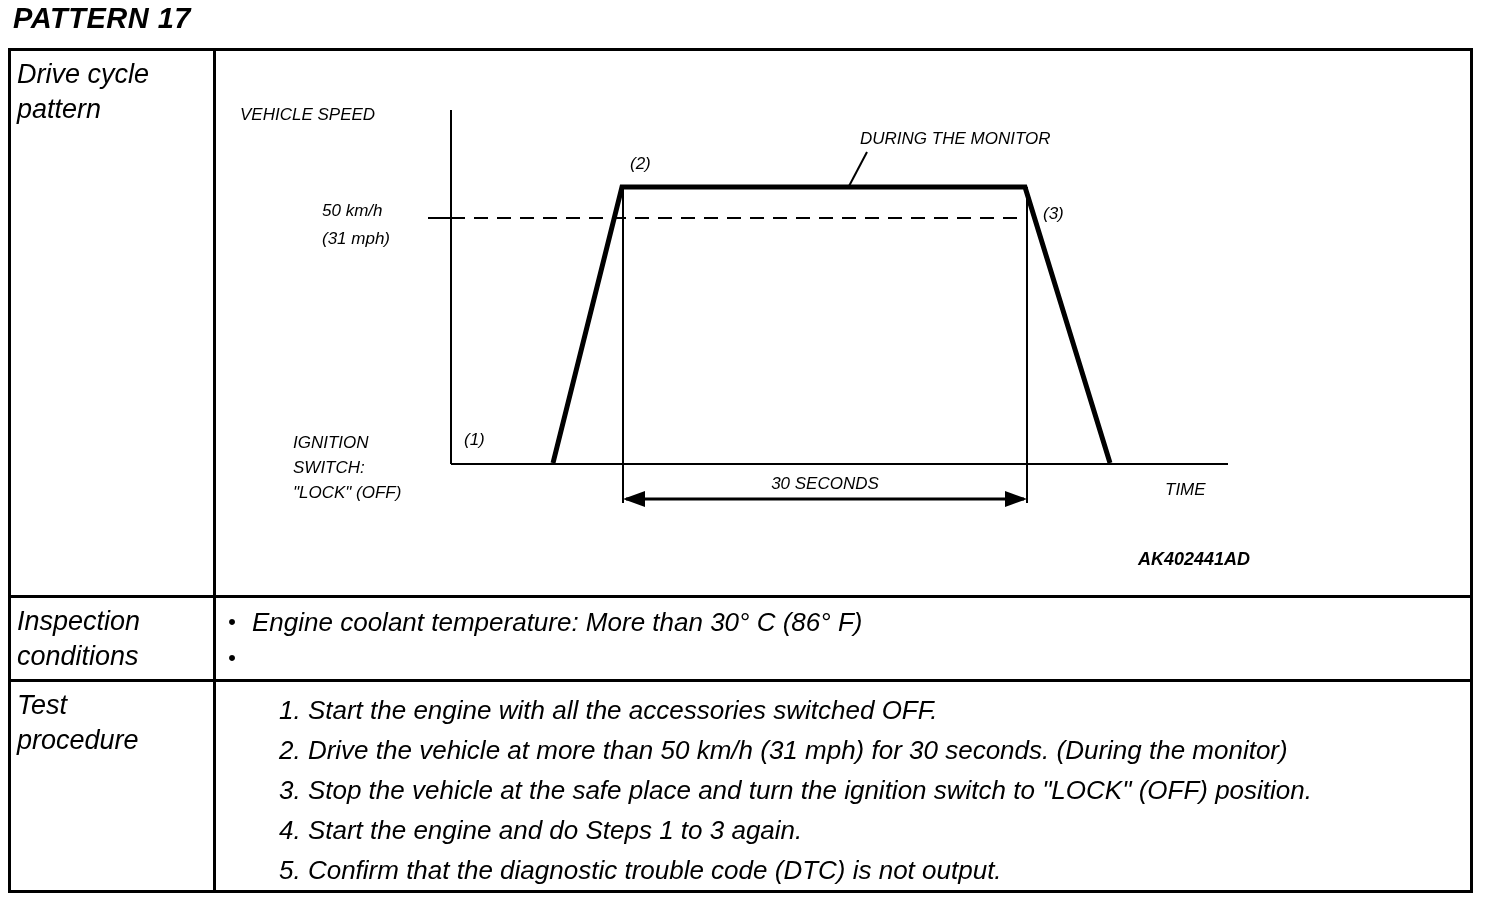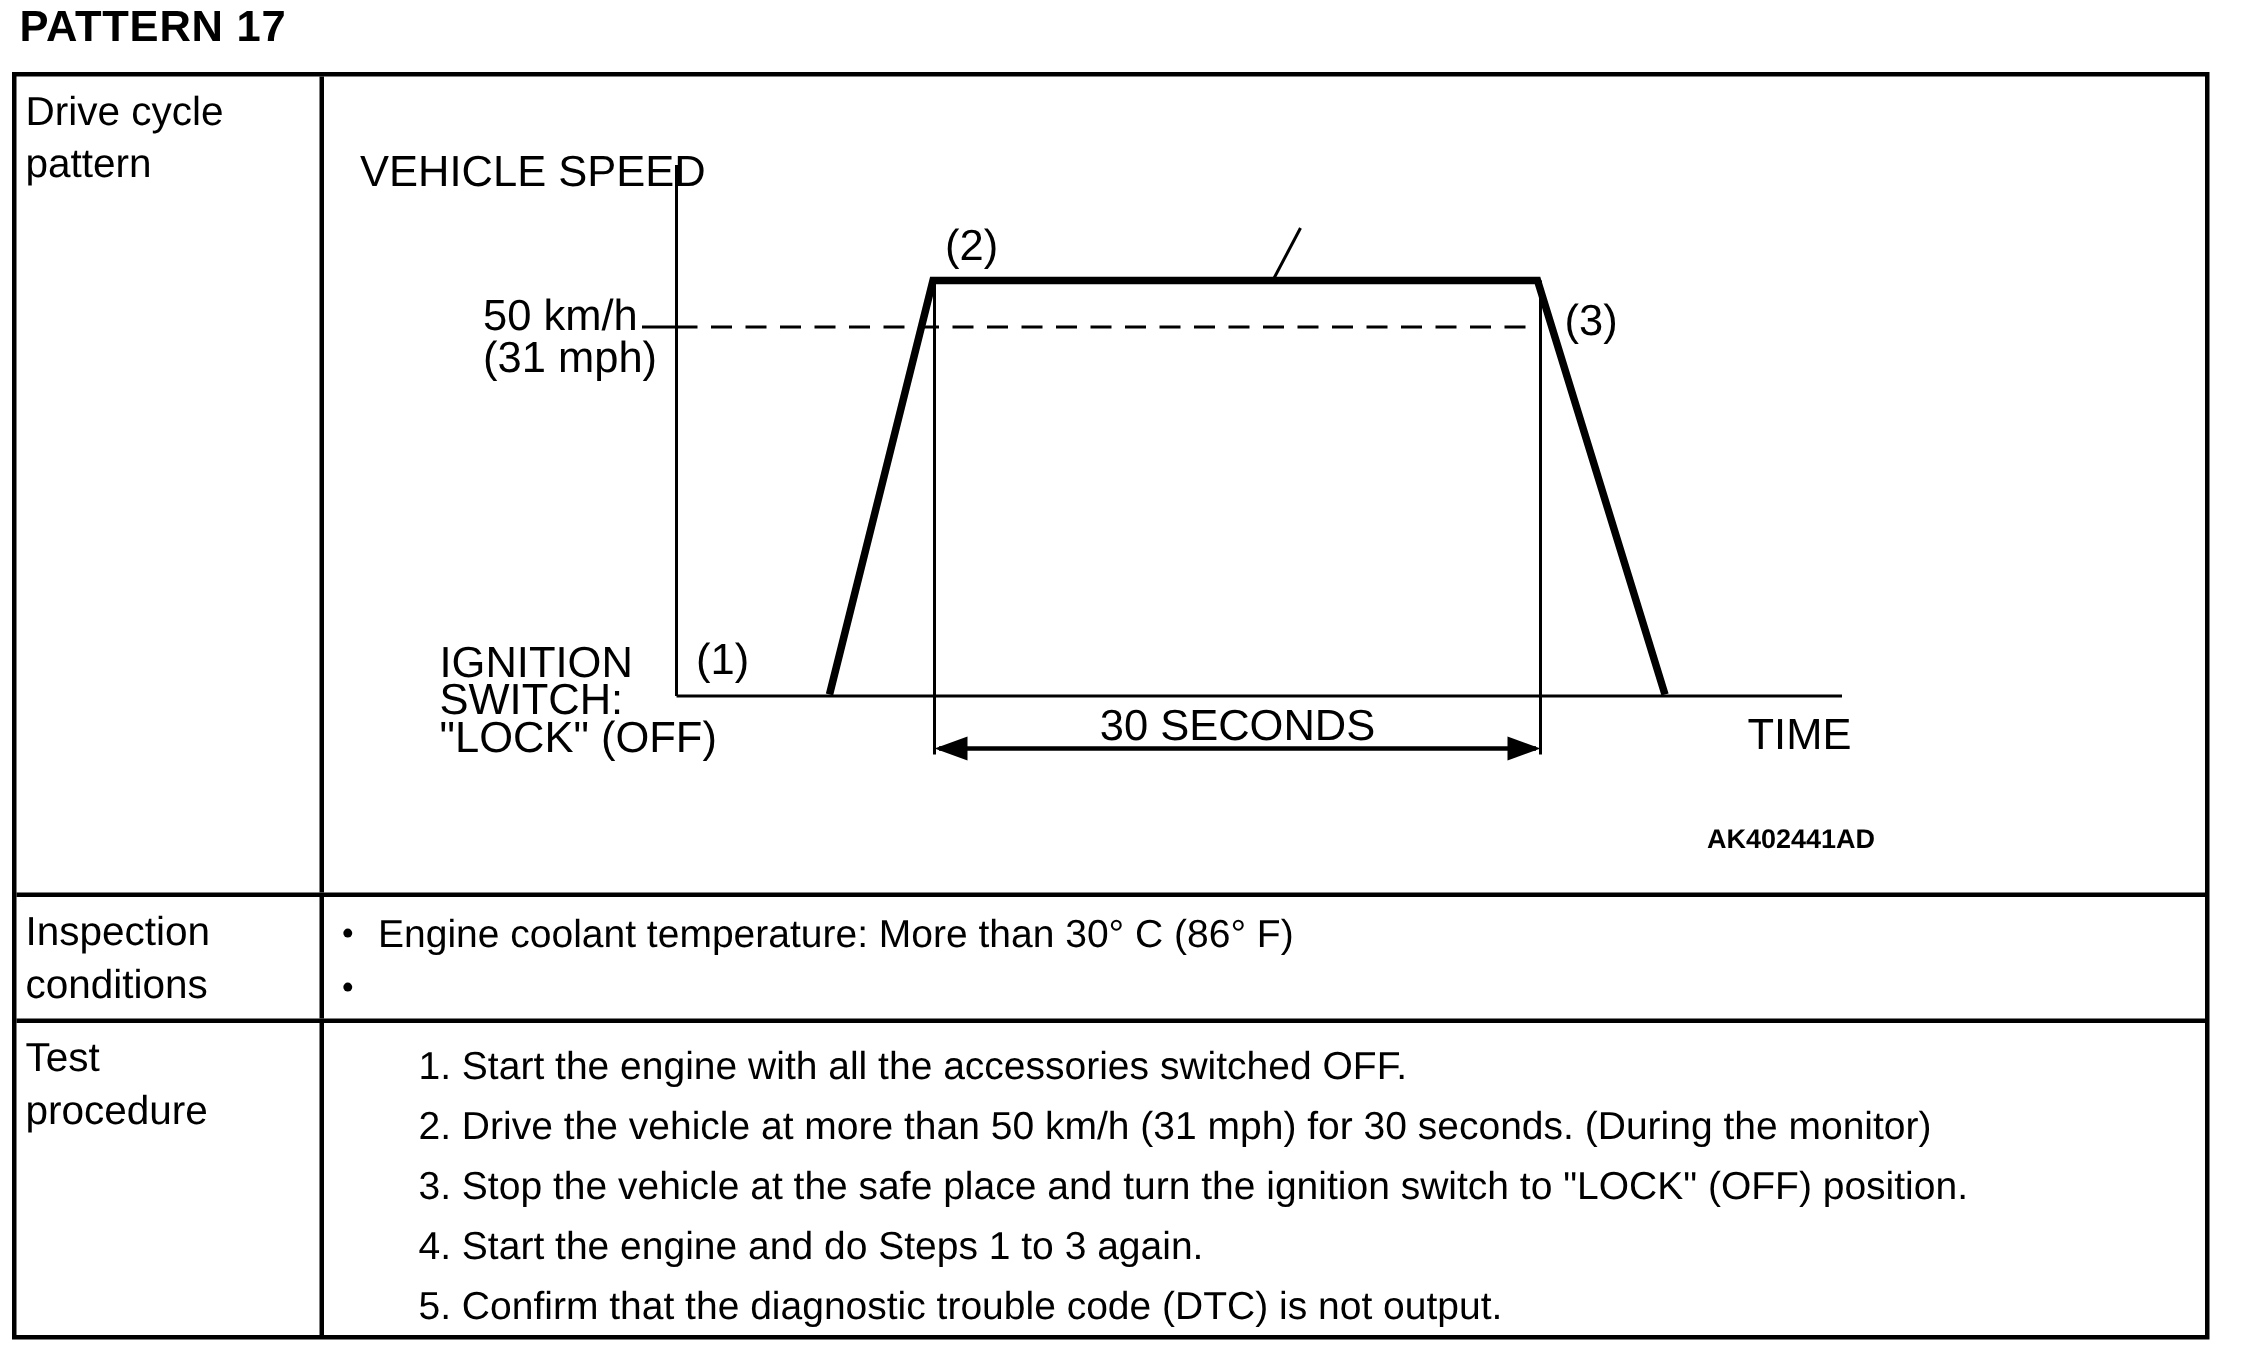--- a/index.html
+++ b/index.html
@@ -5,20 +5,21 @@
   * { margin: 0; padding: 0; box-sizing: border-box; }
   html, body { background: #ffffff; }
   .page {
     position: relative;
     width: 1504px;
     height: 910px;
     background: #ffffff;
     color: #000000;
     font-family: "Liberation Sans", sans-serif;
     overflow: hidden;
+    font-style: italic;
   }
   .title {
     position: absolute;
     left: 13px;
     top: 2px;
     font-size: 29px;
     font-weight: bold;
     letter-spacing: 0.5px;
   }
   .tbl {
@@ -37,21 +38,21 @@
   .row3 { flex: 1; }
   .hcell {
     width: 205px;
     border-right: 3px solid #000000;
     padding: 6px 0 0 6px;
     font-size: 27px;
     line-height: 35px;
   }
   .dcell { flex: 1; position: relative; }
   .diag-svg { position: absolute; left: 0; top: 0; }
-  .label { position: absolute; font-size: 29px; line-height: 26px; white-space: nowrap; }
+  .label { position: absolute; font-size: 17px; line-height: 26px; white-space: nowrap; }
   .label .blk { display: block; }
   .thresh { line-height: 28px; }
   .ign { line-height: 25px; }
   .figcode { font-size: 18px; font-weight: bold; }
   .dimlabel { width: 404px; text-align: center; }
   .listwrap { padding: 6px 0 0 12px; font-size: 26px; }
   .li { display: flex; line-height: 36px; }
   .bullet { width: 24px; font-size: 22px; }
   .stepswrap { padding: 8px 0 0 15px; font-size: 26px; margin-left: 48px; }
   .step { line-height: 40px; white-space: nowrap; }
@@ -94,20 +95,21 @@
           <line x1="632" y1="137" x2="651" y2="101" stroke="#000" stroke-width="2"></line>
         </svg>
 
         <div class="label" style="left:24px; top:51px;">VEHICLE SPEED</div>
 
         <div class="label thresh" style="left:106px; top:146px;">
           <span class="blk">50 km/h</span>
           <span class="blk">(31 mph)</span>
         </div>
 
+        <div class="label" style="left:644px; top:75px;">DURING THE MONITOR</div>
 
         <div class="label" style="left:414px; top:100px;">(2)</div>
         <div class="label" style="left:827px; top:150px;">(3)</div>
         <div class="label" style="left:248px; top:376px;">(1)</div>
 
         <div class="label ign" style="left:77px; top:379px;">
           <span class="blk">IGNITION</span>
           <span class="blk">SWITCH:</span>
           <span class="blk">"LOCK" (OFF)</span>
         </div>

